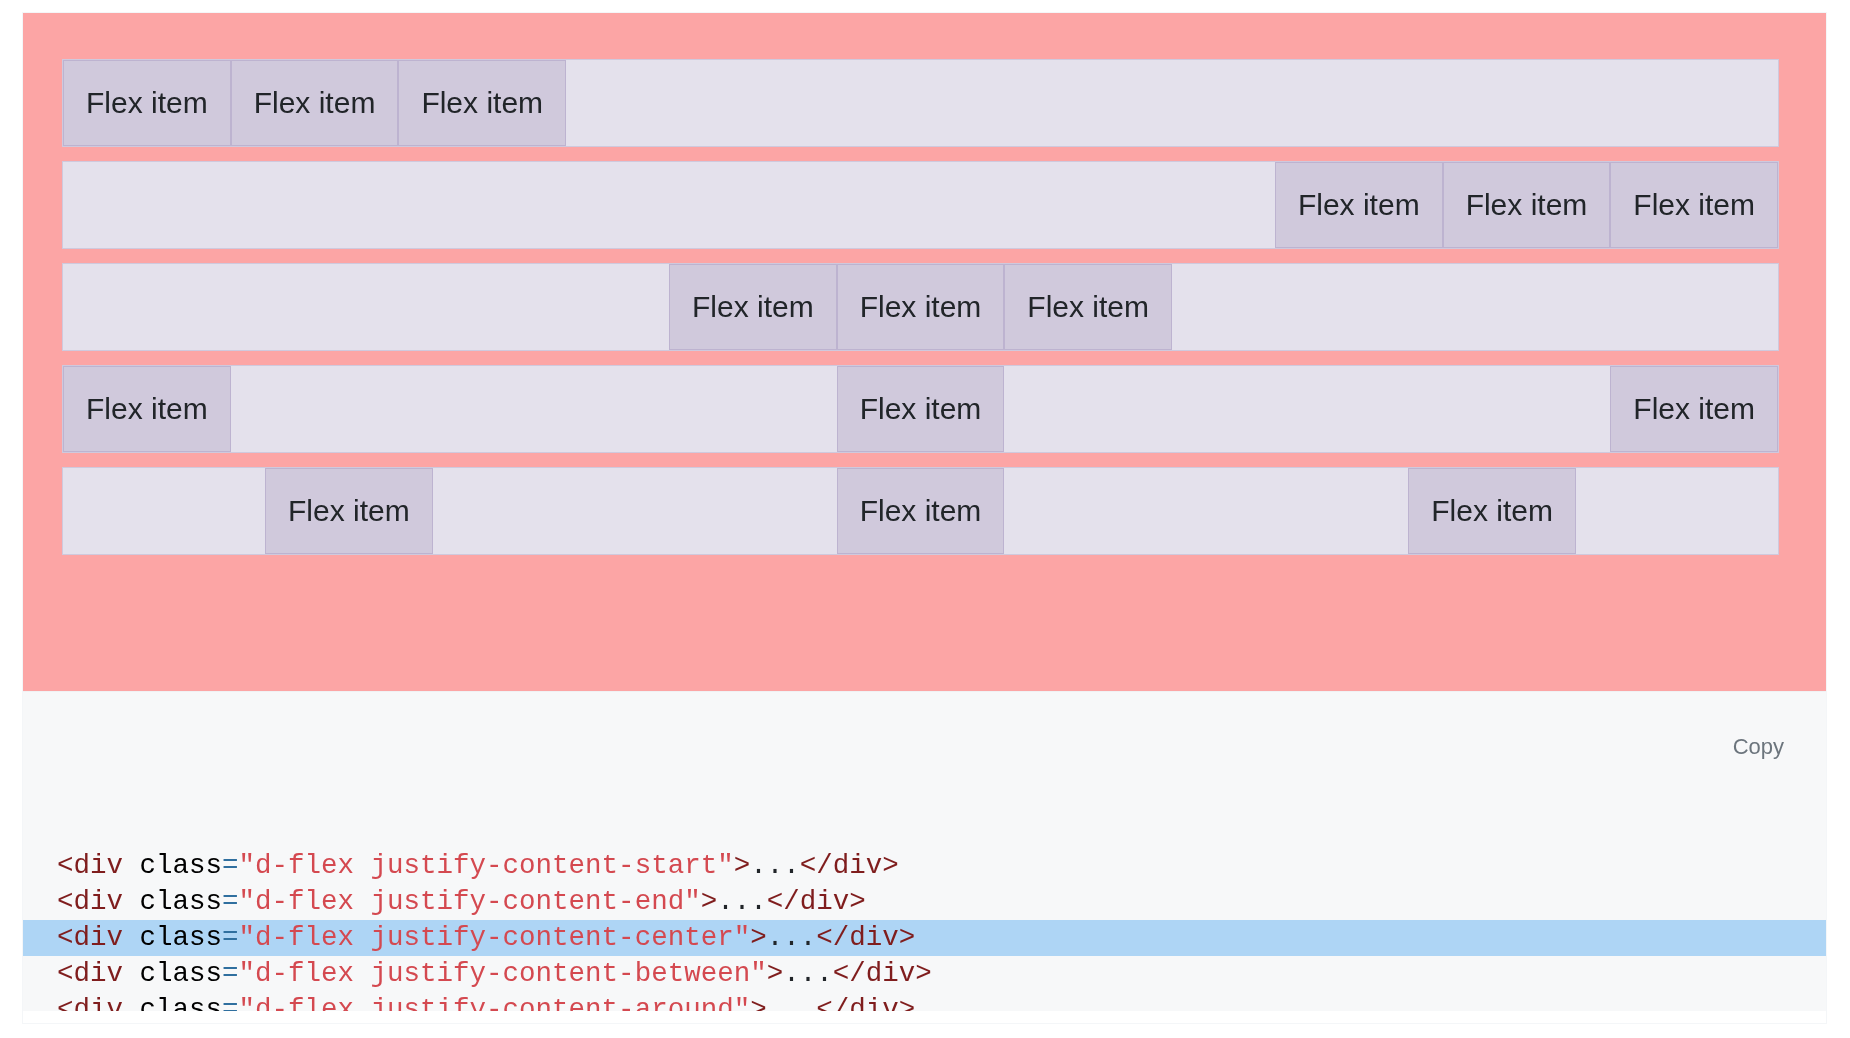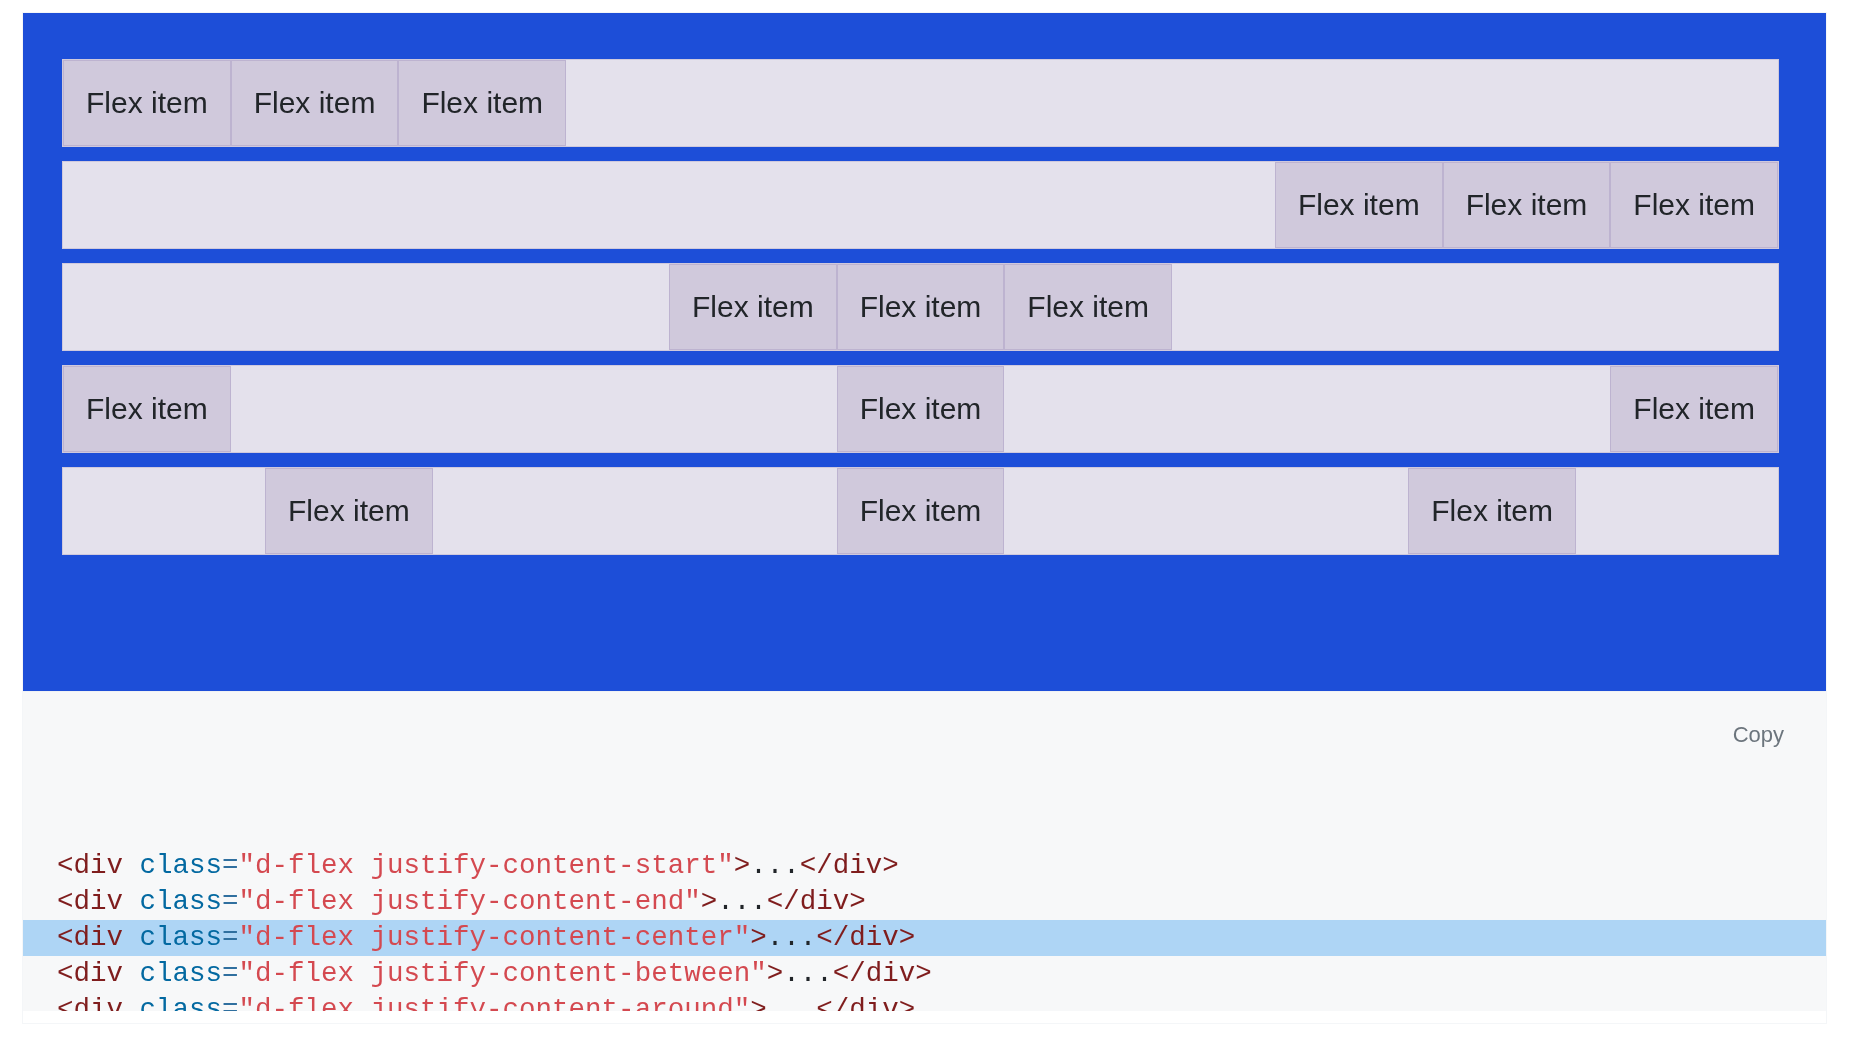--- a/index.html
+++ b/index.html
@@ -31,21 +31,21 @@
     overflow: hidden;
   }
 
   
   #example-area {
     position: absolute;
     left: 0;
     top: 0;
     width: 1803px;
     height: 678px;
-    background: #1d4ed8;
+    background: #fca5a5;
     padding: 46px 39px 0 39px;
   }
 
   .flex-row {
     position: relative;
     width: 1717px;
     height: 88px;
     margin-bottom: 14px;
     background: #e4e1ec;
     border: 1px solid #cfc9dd;
@@ -81,21 +81,21 @@
     width: 1803px;
     height: 320px;
     background: #f7f8f9;
     border-top: 1px solid #f0f2f4;
     overflow: hidden;
   }
 
   #copy-button {
     position: absolute;
     right: 36px;
-    top: 28px;
+    top: 40px;
     font-size: 22px;
     line-height: 1;
     color: #6c757d;
     font-family: "Liberation Sans", sans-serif;
     background: transparent;
     border: 0;
     cursor: pointer;
     padding: 4px 6px;
   }
 
@@ -113,21 +113,21 @@
   .code-line {
     padding-left: 34px;
     height: 36px;
     color: #212529;
   }
   .code-line.highlighted {
     background: #aed5f5;
   }
 
   .tok-tag     { color: #7f1d1d; }
-  .tok-attr    { color: #0369a1; }
+  .tok-attr    { color: #000000; }
   .tok-eq      { color: #2f6f9f; }
   .tok-string  { color: #d44950; }
   .tok-dots    { color: #212529; }
 </style>
 </head>
 <body>
 
 <div id="page">
   <div id="card">
 

